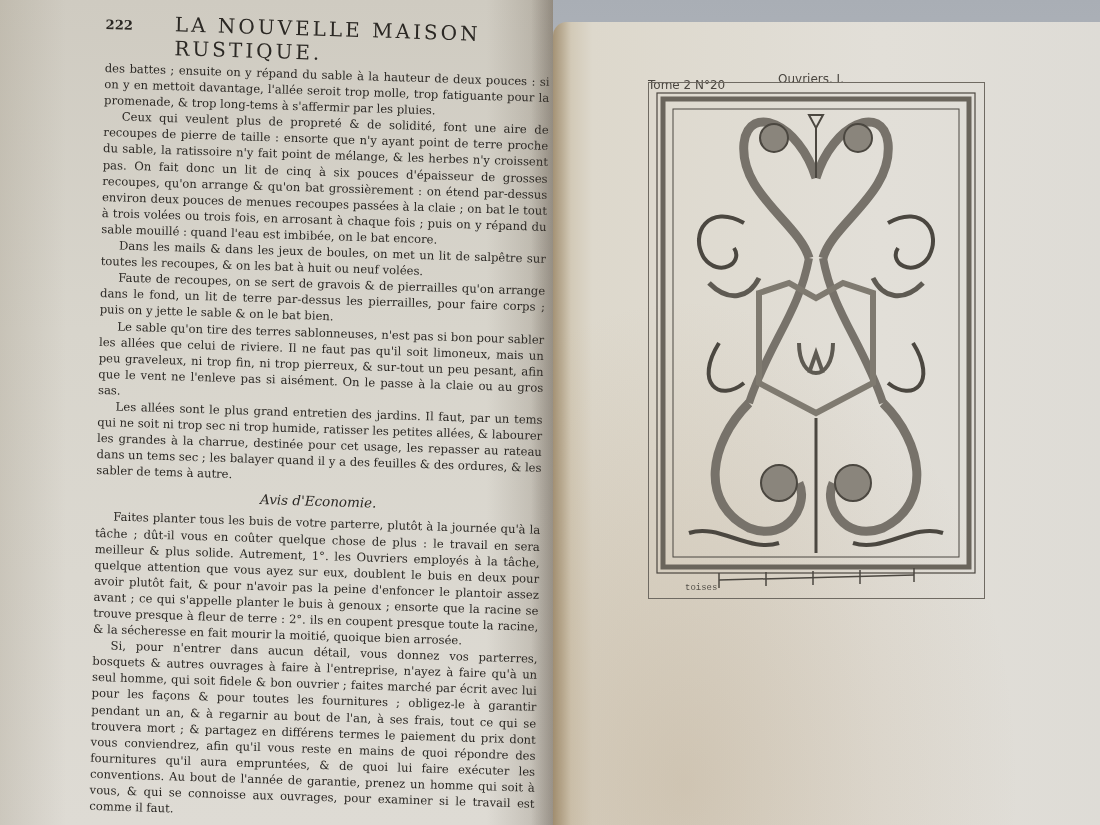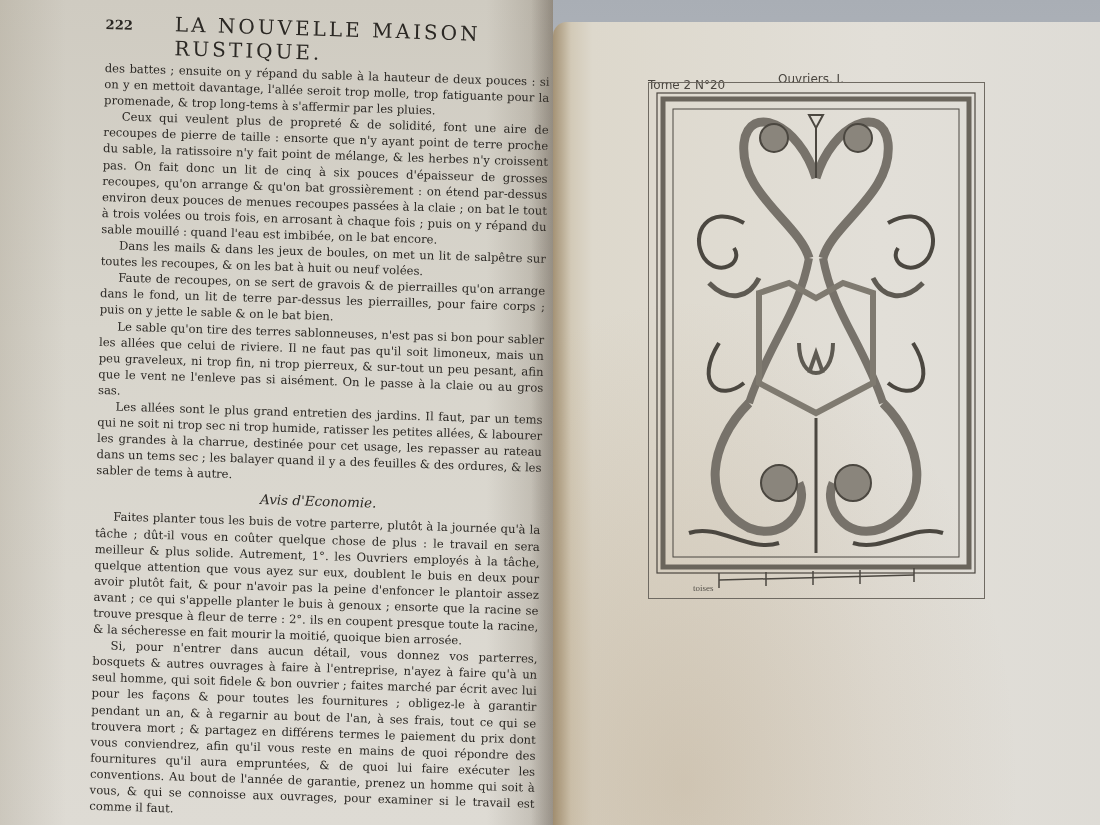--- a/index.html
+++ b/index.html
@@ -61,22 +61,22 @@
     font-family: "DejaVu Sans", sans-serif; font-size: 12px; color: #4a4640;
   }
   .plate-caption .tome { position: absolute; left: 0; top: 6px; }
   .plate-caption .title { position: absolute; left: 130px; top: 0; }
   .plate {
     position: absolute; left: 95px; top: 60px; width: 335px; height: 515px;
     border: 1px solid #6f6a62;
   }
   .plate svg { position: absolute; inset: 0; }
   .scale-label {
-    position: absolute; left: 140px; top: 561px; font-size: 9px; color: #55514a;
-    font-family: Liberation Serif, serif;
+    position: absolute; left: 132px; top: 561px; font-size: 9px; color: #55514a;
+    font-family: Liberation Mono, monospace;
   }
 </style>
 </head>
 <body>
 
 <div class="backdrop"></div>
 
 <div class="left-page">
   <div class="text-block">
     <div class="running-head">

